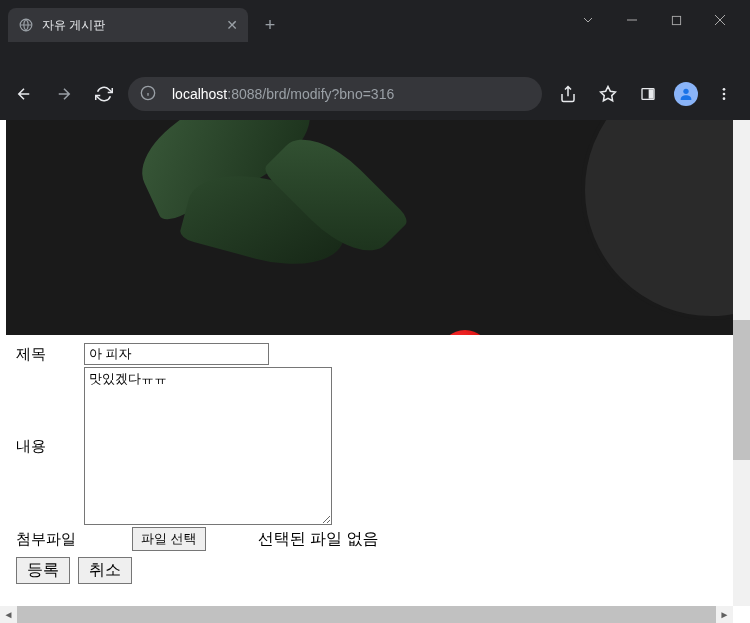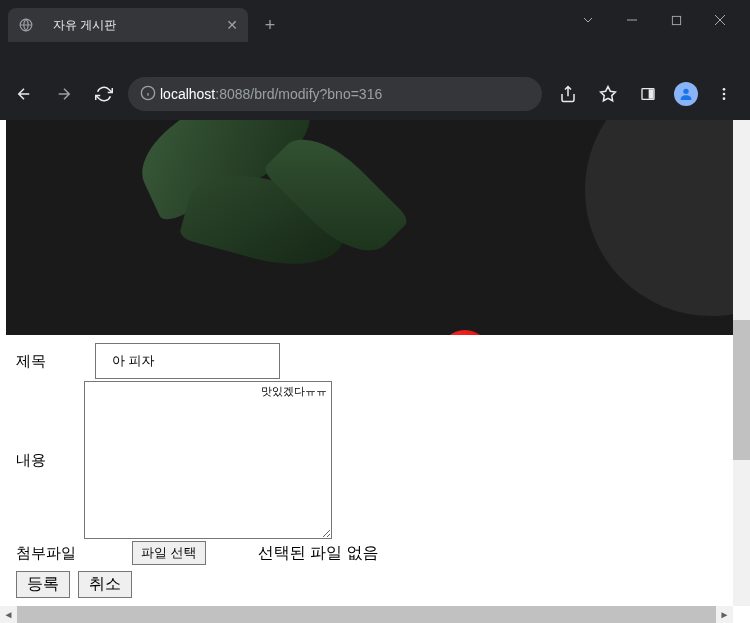--- a/index.html
+++ b/index.html
@@ -52,21 +52,21 @@
     .tab {
       background: #35363a;
       border-radius: 8px 8px 0 0;
       height: 34px;
       width: 240px;
       display: flex;
       align-items: center;
       padding: 0 10px;
       color: #e8eaed;
       font-size: 12px;
-      gap: 19px;
+      gap: 8px;
     }
     .tab-favicon {
       width: 16px;
       height: 16px;
       display:flex;
       align-items:center;
       justify-content:center;
       color:#9aa0a6;
       font-size:14px;
     }
@@ -94,21 +94,21 @@
     .nav-btn.enabled { color: #e8eaed; }
     .addrbar {
       flex: 1;
       background: #35363a;
       border-radius: 20px;
       height: 34px;
       display: flex;
       align-items: center;
       padding: 0 12px;
       color: #9aa0a6;
-      gap: 4px;
+      gap: 16px;
       font-size: 14px;
     }
     .addr-icon { font-size: 15px; }
     .addr-url { flex: 1; white-space: nowrap; overflow: hidden; }
     .addr-url .host { color: #fff; }
     .addr-url .rest { color: #9aa0a6; }
     .toolbar-right {
       display: flex;
       align-items: center;
       gap: 12px;
@@ -185,36 +185,34 @@
       margin-bottom: 2px;
     }
     .form-row.center { align-items: center; }
     .form-label {
       width: 68px;
       font-weight: normal;
       font-size: 15px;
     }
     .title-input {
       width: 185px;
-      height: 36px;
+      height: 22px;
       border: 1px solid #767676;
-      padding: 1px 16px;
+      padding: 1px 4px;
       font-family: inherit;
       font-size: 13px;
-      margin-left: 11px;
     }
     .content-textarea {
       width: 248px;
       height: 158px;
       border: 1px solid #767676;
       padding: 2px 4px;
       font-family: inherit;
-      font-size: 11px;
+      font-size: 13px;
       resize: both;
-      text-align: right;
     }
     .file-row { margin-top: 2px; gap: 48px; }
     .file-btn {
       border: 1px solid #767676;
       background: #efefef;
       padding: 2px 8px;
       font-family: inherit;
       font-size: 13px;
       margin-right: 4px;
     }

